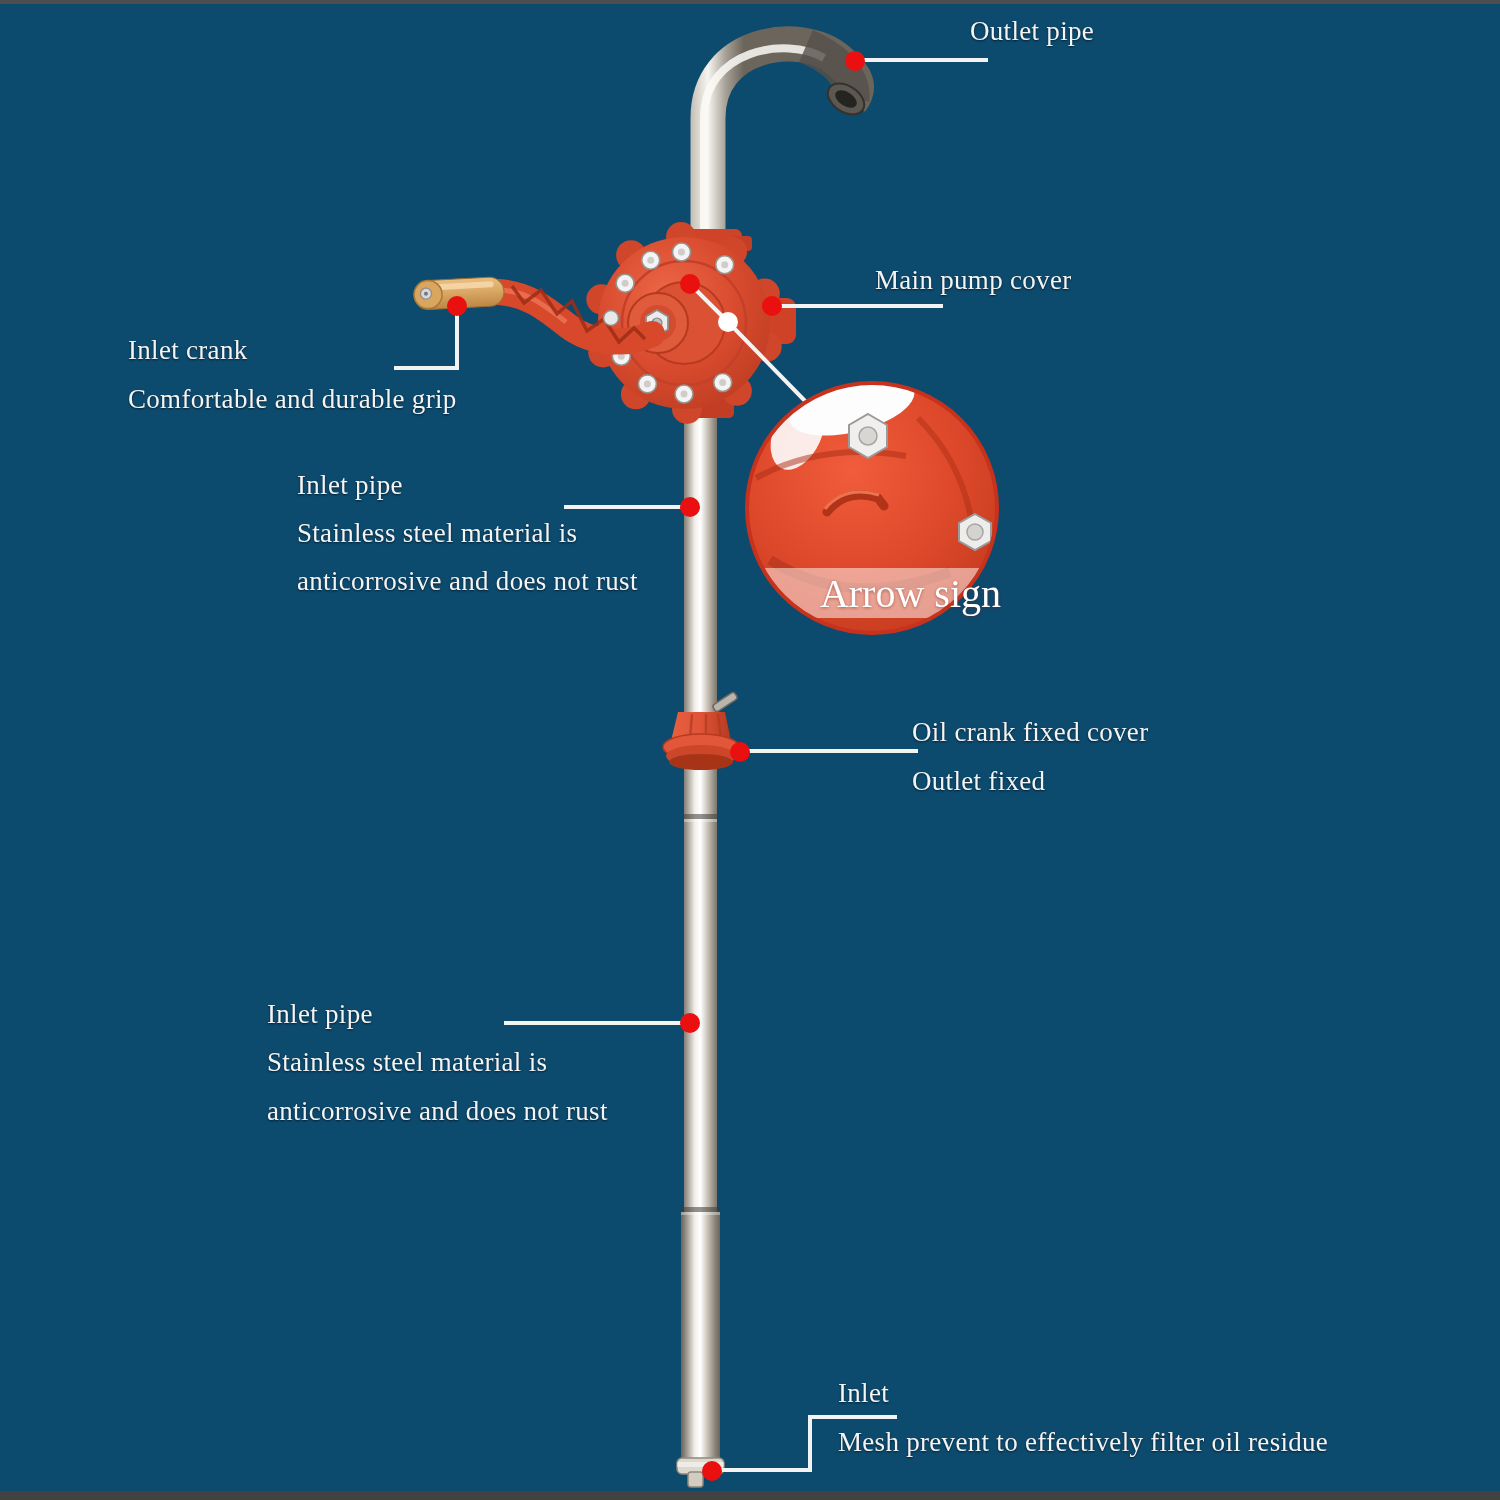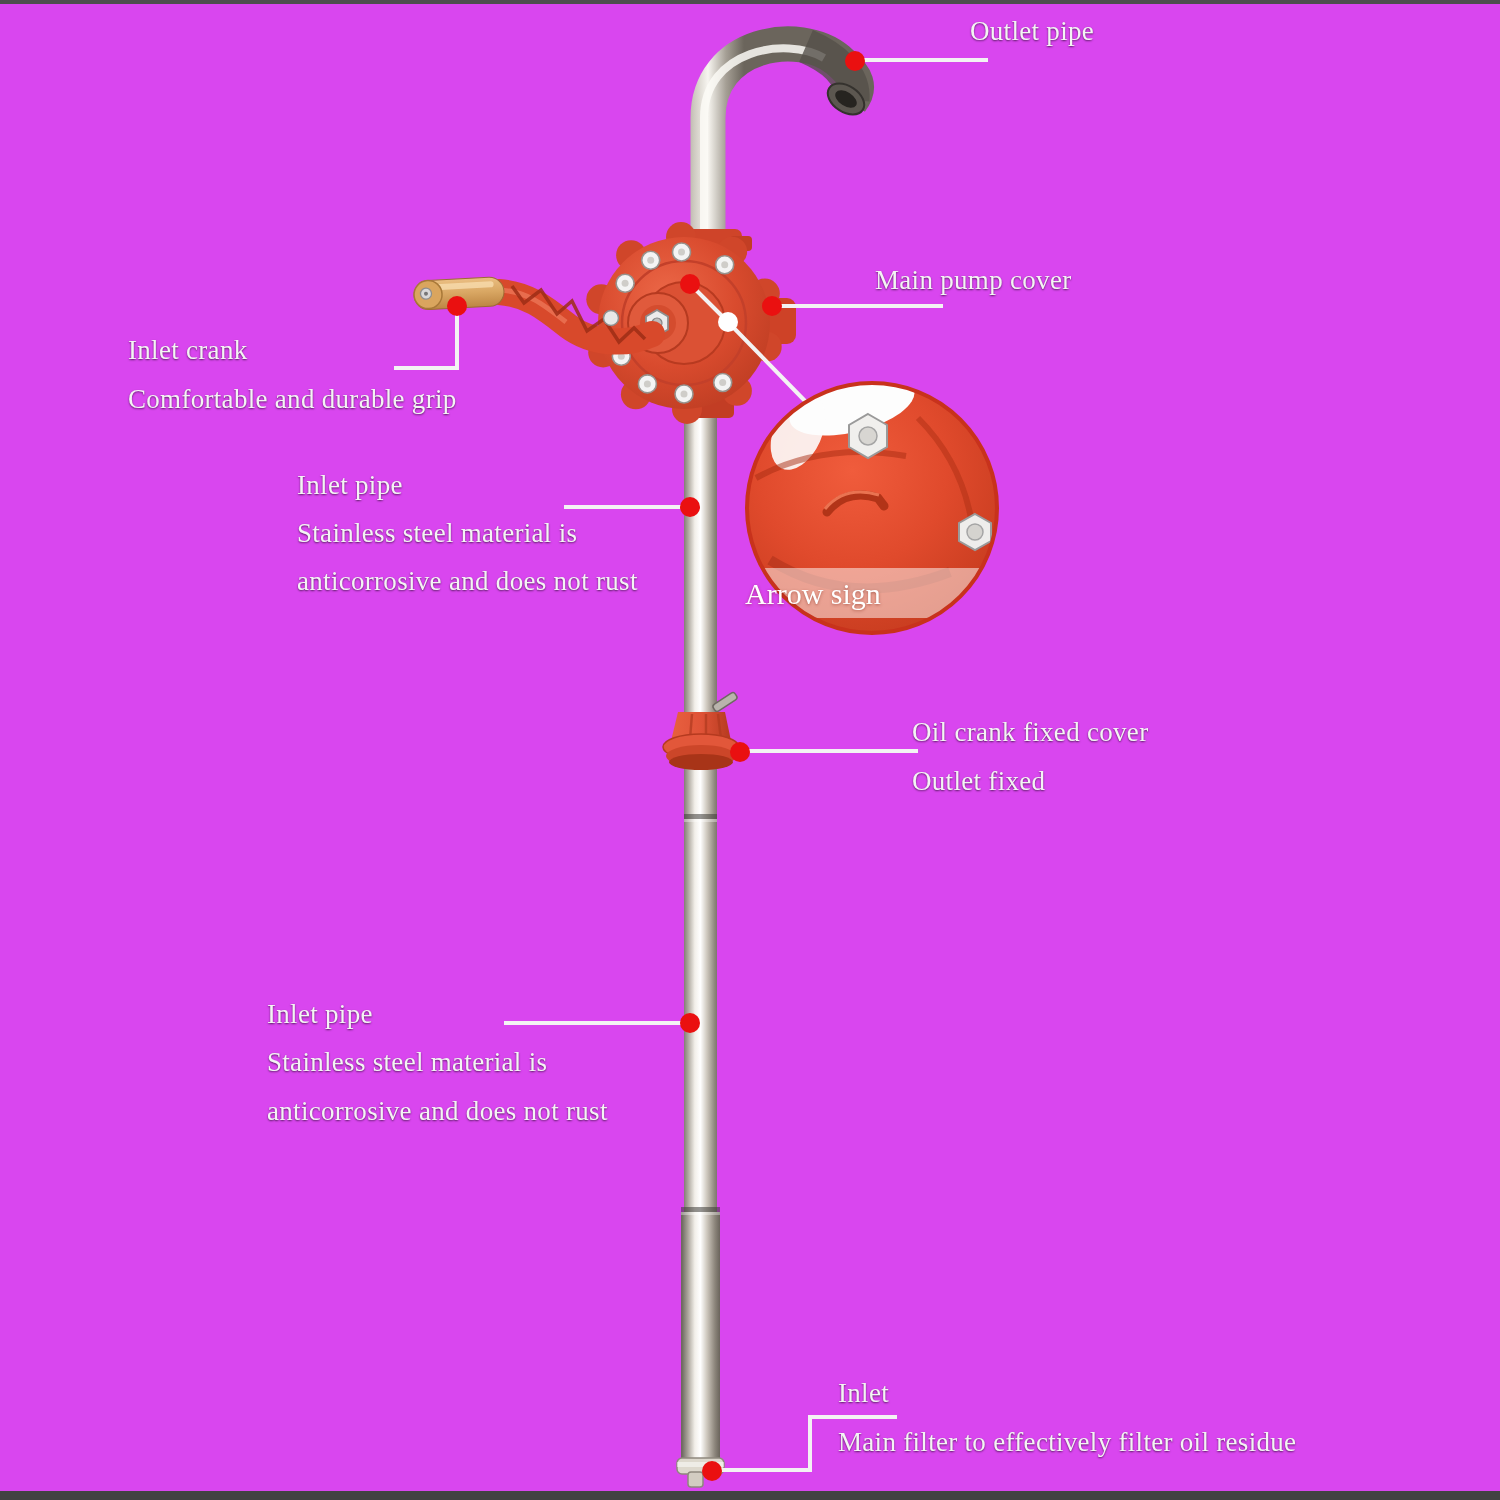--- a/index.html
+++ b/index.html
@@ -1,32 +1,32 @@
 <!DOCTYPE html>
 <html><head>
 <meta charset="utf-8">
 <style>
   html,body{margin:0;padding:0;background:#111;}
   .stage{
     position:relative;width:1500px;height:1500px;overflow:hidden;
-    background:#d946ef;
+    background:#0c4a6e;
     font-family:"Liberation Serif", serif;
   }
   .edge-strip{position:absolute;left:0;width:1500px;}
   .edge-top{top:0;height:4px;background:#4e4e4e;}
   .edge-bottom{bottom:0;height:9px;background:#424242;}
   svg.art{position:absolute;left:0;top:0;}
   .label{
     position:absolute;color:#f4f4f4;font-size:27px;line-height:30px;
     white-space:nowrap;letter-spacing:0.3px;
     text-shadow:0 1px 2px rgba(0,0,0,0.6);
   }
   .arrow-sign-label{
-    position:absolute;left:745px;top:577px;width:256px;text-align:left;
-    color:#ffffff;font-size:30px;line-height:34px;white-space:nowrap;
+    position:absolute;left:745px;top:577px;width:256px;text-align:right;
+    color:#ffffff;font-size:40px;line-height:34px;white-space:nowrap;
     text-shadow:0 1px 3px rgba(120,30,15,0.5);
   }
 </style>
 </head>
 <body>
 
 <div class="stage">
 
   <div class="edge-strip edge-top"></div>
   <div class="edge-strip edge-bottom"></div>
@@ -243,15 +243,15 @@
   <div class="arrow-sign-label">Arrow sign</div>
 
   <div class="label" style="left:912px;top:717px">Oil crank fixed cover</div>
   <div class="label" style="left:912px;top:766px">Outlet fixed</div>
 
   <div class="label" style="left:267px;top:999px">Inlet pipe</div>
   <div class="label" style="left:267px;top:1047px">Stainless steel material is</div>
   <div class="label" style="left:267px;top:1096px">anticorrosive and does not rust</div>
 
   <div class="label" style="left:838px;top:1378px">Inlet</div>
-  <div class="label" style="left:838px;top:1427px">Main filter to effectively filter oil residue</div>
+  <div class="label" style="left:838px;top:1427px">Mesh prevent to effectively filter oil residue</div>
 
 </div>
 
 </body></html>

